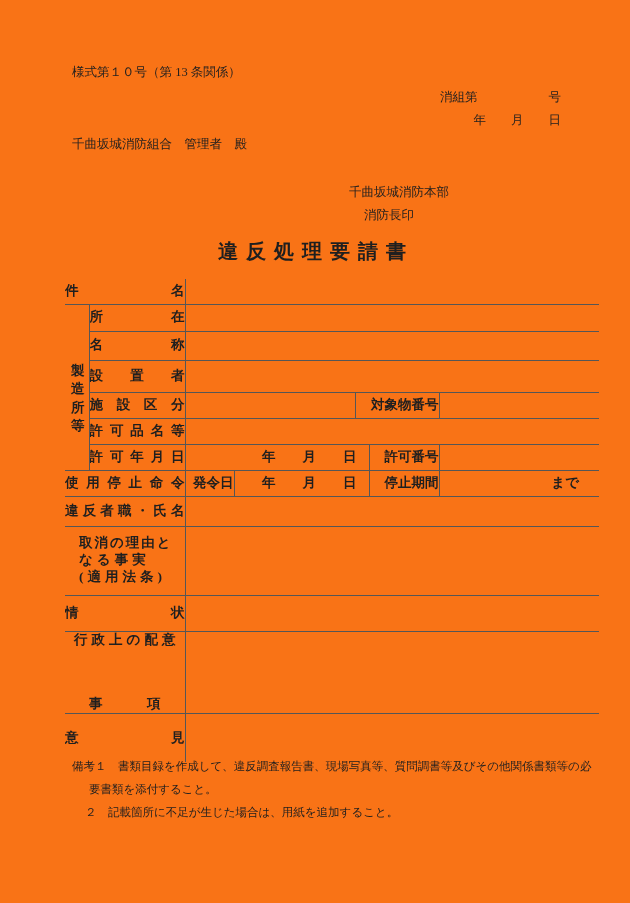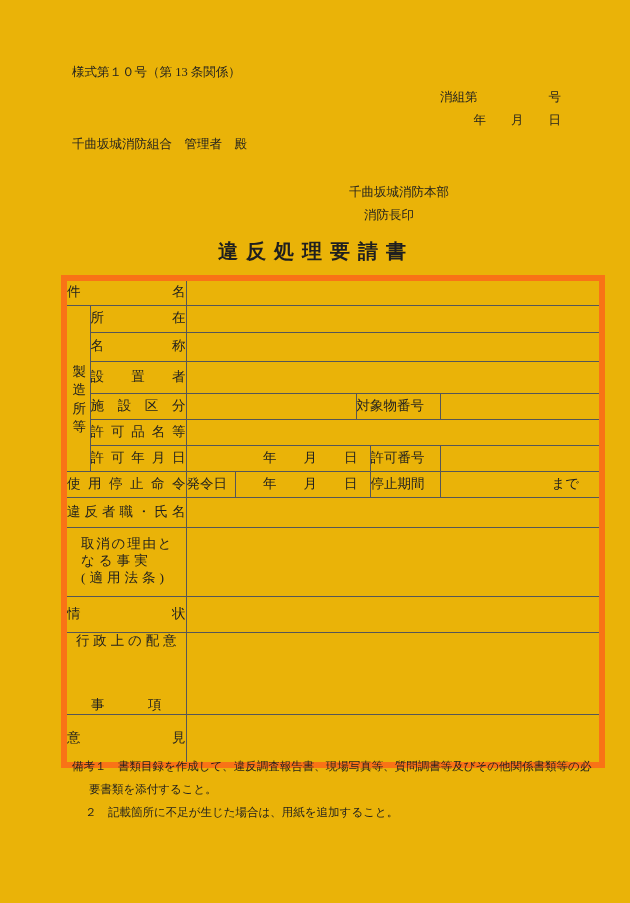--- a/index.html
+++ b/index.html
@@ -1,21 +1,21 @@
 <!DOCTYPE html>
 <html><head>
 <meta charset="utf-8">
 <style>
   * { box-sizing: border-box; }
   html, body { margin: 0; padding: 0; background: #ffffff; }
   .sheet {
     position: relative;
     width: 630px;
     height: 903px;
-    background: #eab308;
+    background: #f97316;
     color: #1f1f1f;
     font-family: "Liberation Serif", "DejaVu Serif", serif;
     font-size: 12.5px;
     overflow: hidden;
   }
   .abs { position: absolute; white-space: nowrap; }
 
   
   .form-number { left: 72px; top: 64px; }
   .doc-number  { left: 440px; top: 89px; width: 121px; display: flex; justify-content: space-between; }
@@ -35,38 +35,39 @@
     white-space: nowrap;
   }
 
   
   table.form {
     position: absolute;
     left: 61px; top: 275px;
     width: 538px;
     border-collapse: collapse;
     table-layout: fixed;
-    border: 6px solid #f97316;
+    border: 4px solid #f97316;
+    font-weight: bold;
   }
   table.form td {
     border: 1px solid #565656;
     padding: 0;
     vertical-align: middle;
     font-size: 13.5px;
     line-height: 1.25;
     overflow: hidden;
   }
   .jl { text-align: justify; text-align-last: justify; }
   .p26 { padding: 0 26px; }
   .p13 { padding: 0 13px; }
   .p12 { padding: 0 12px; }
   .p10 { padding: 0 10px; }
   .p7  { padding: 0 7px; }
   .p24 { padding: 0 24px; }
-  .cen { text-align: left; }
+  .cen { text-align: right; }
   .date-cell  { text-align: right; padding-right: 12px !important; }
   .until-cell { text-align: right; padding-right: 20px !important; }
   .vstrip { text-align: center; vertical-align: middle; }
   .vstrip span {
     display: inline-block;
     writing-mode: vertical-rl;
     text-orientation: upright;
     letter-spacing: 1.35em;
     margin-top: 0.6em;
   }

